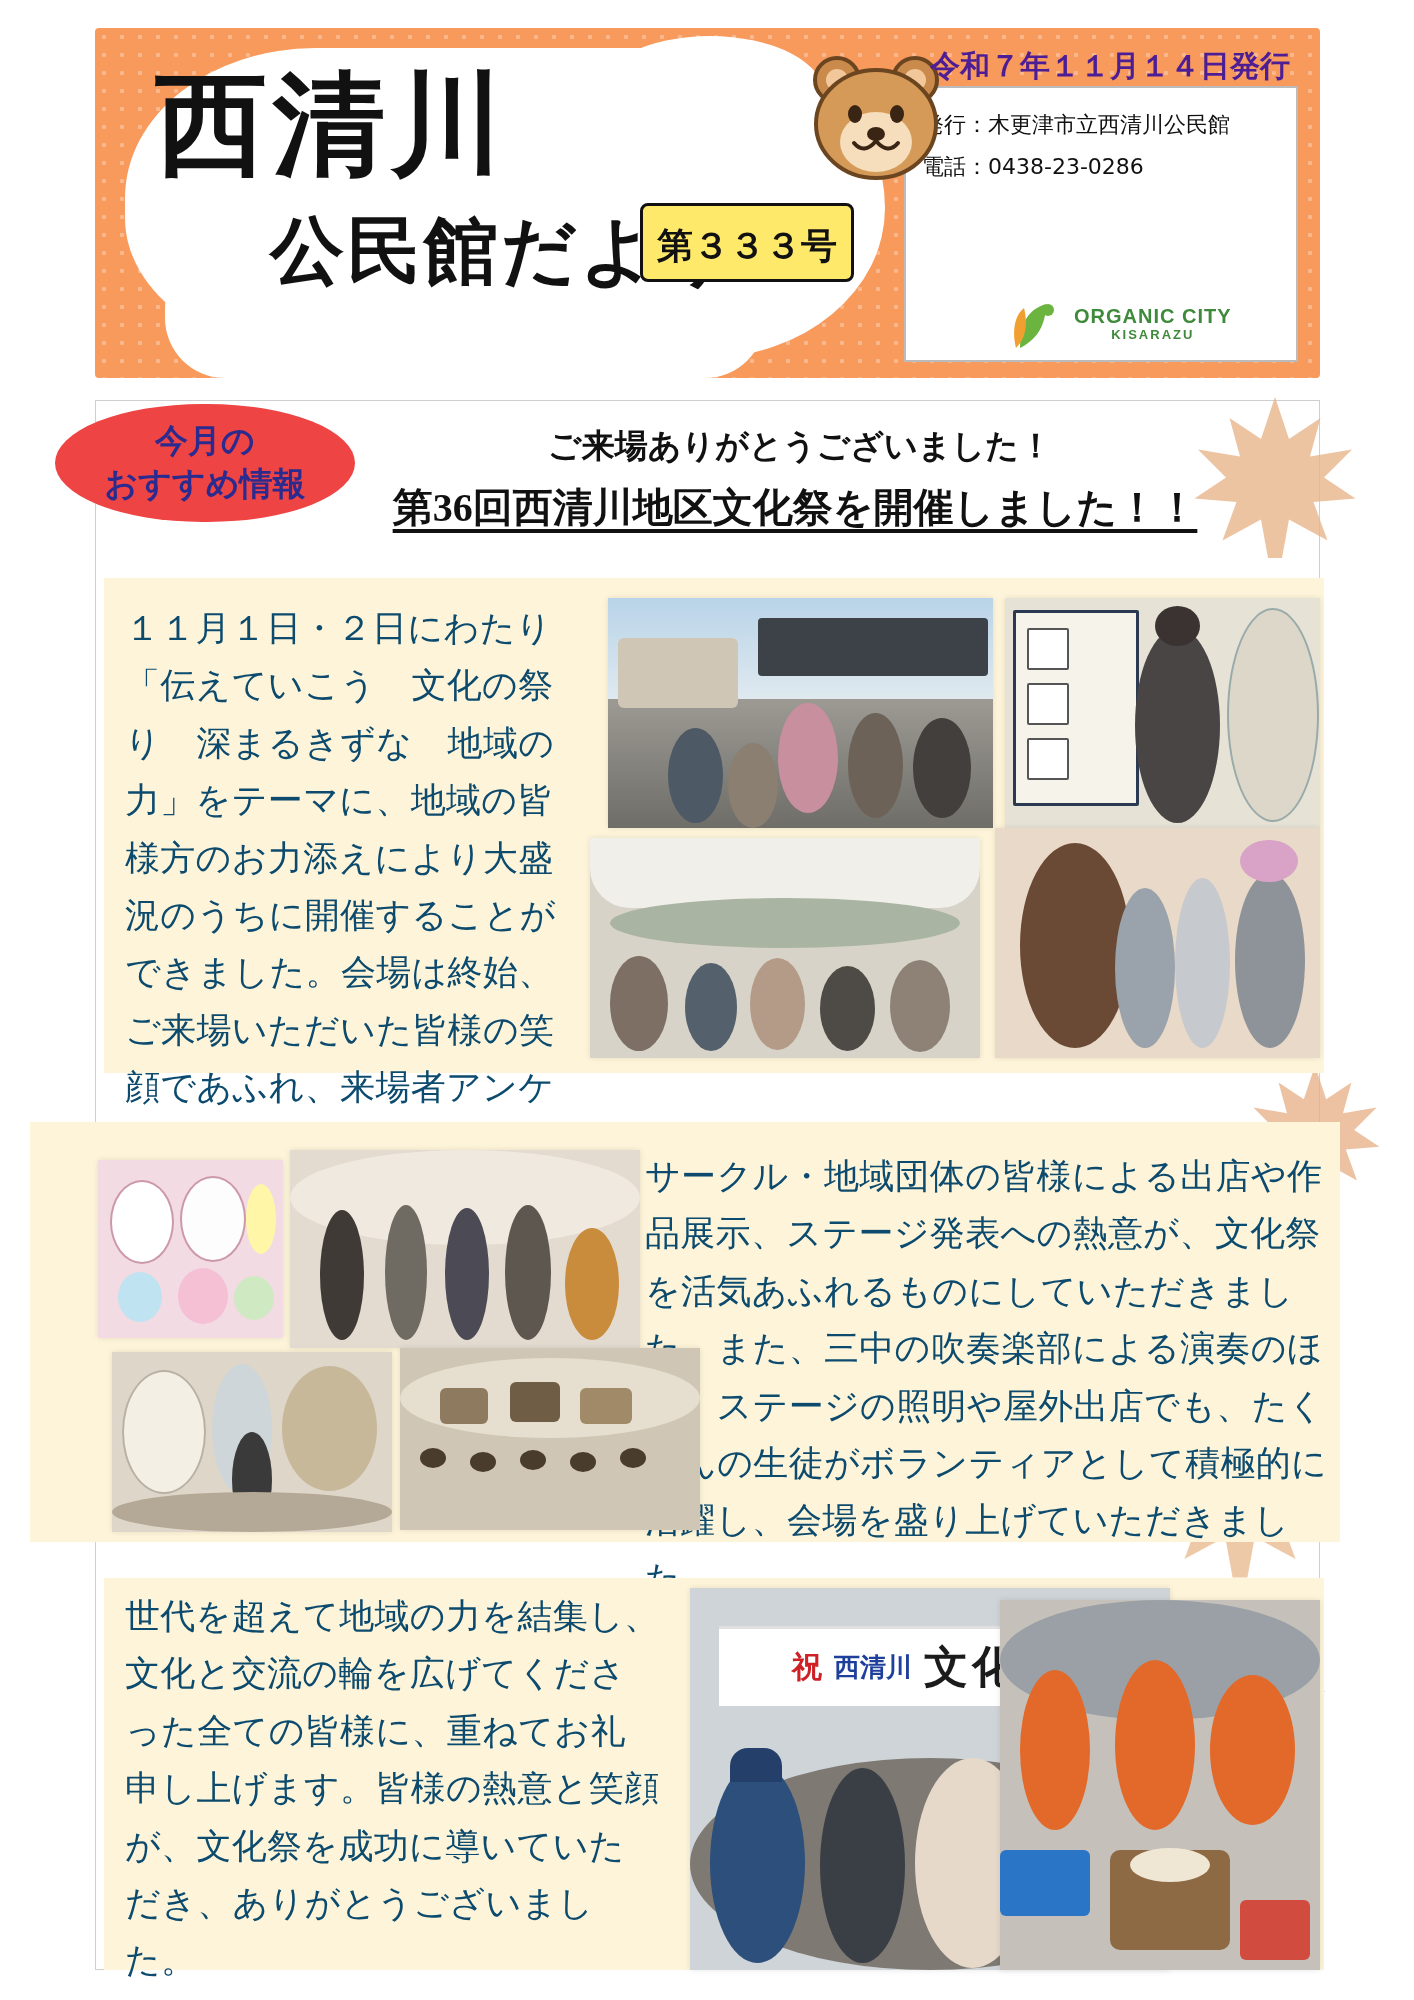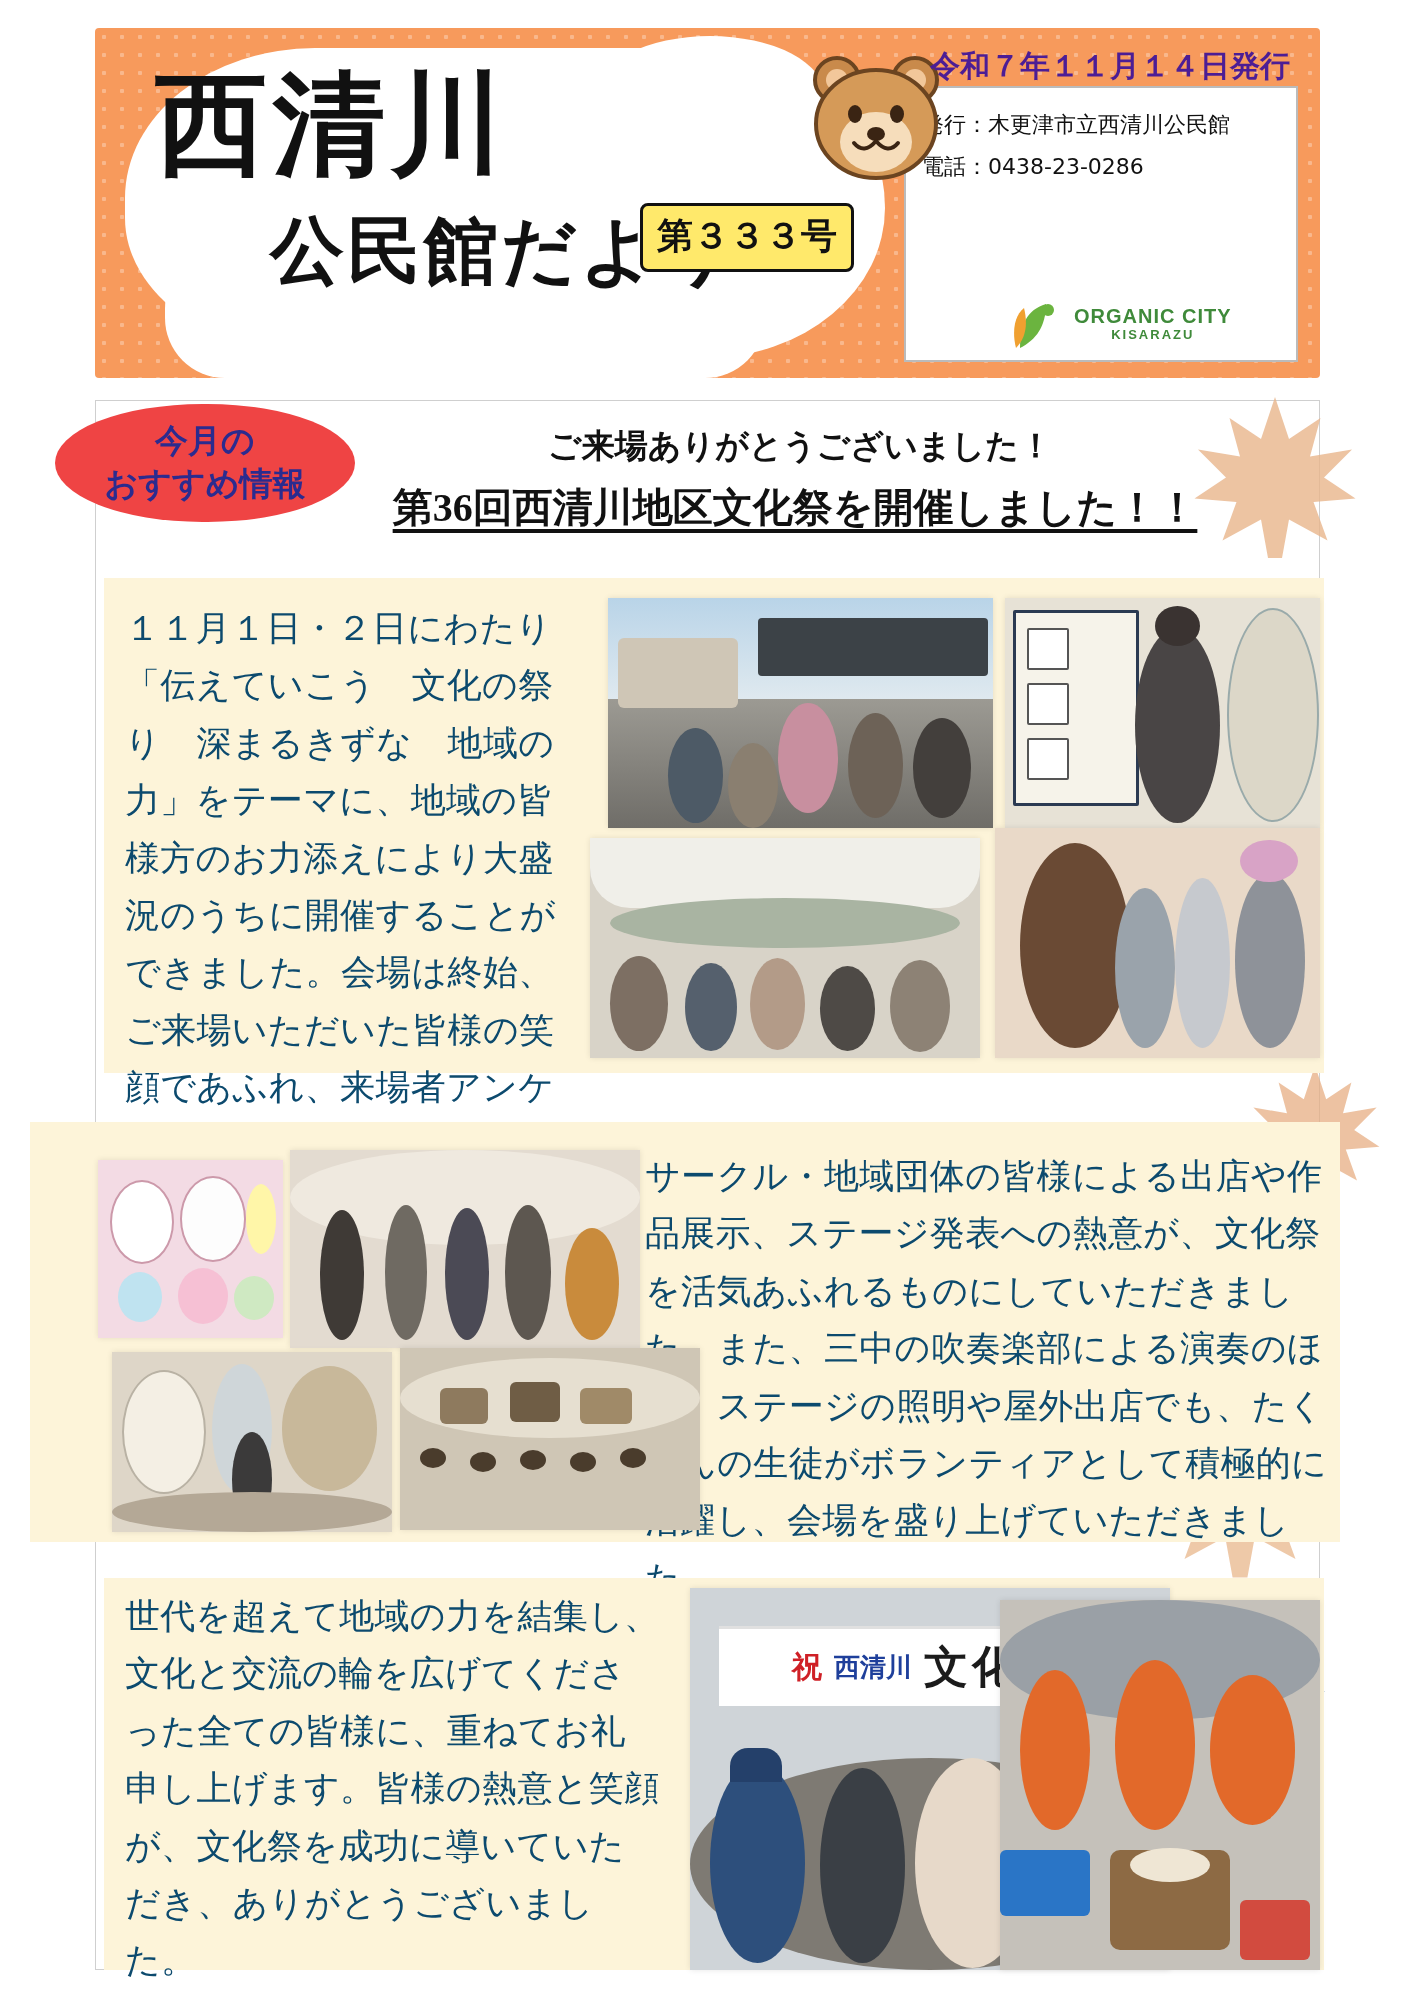--- a/index.html
+++ b/index.html
@@ -88,21 +88,21 @@
     z-index: 5;
     white-space: nowrap;
   }
   .issue-badge {
     position: absolute;
     left: 545px;
     top: 175px;
     background: #ffe96b;
     border: 3px solid #111;
     border-radius: 8px;
-    padding: 6px 14px 8px;
+    padding: 16px 14px 8px;
     font-family: "DejaVu Sans", sans-serif;
     font-size: 36px;
     font-weight: 700;
     color: #111;
     z-index: 6;
     white-space: nowrap;
   }
   
   .bear {
     position: absolute;

